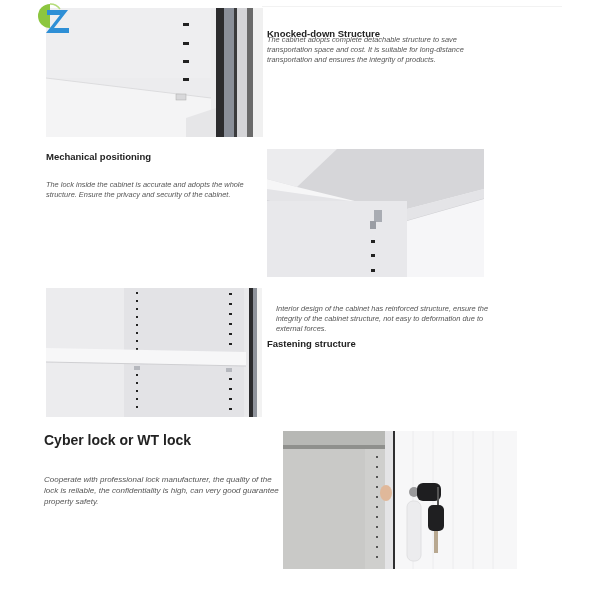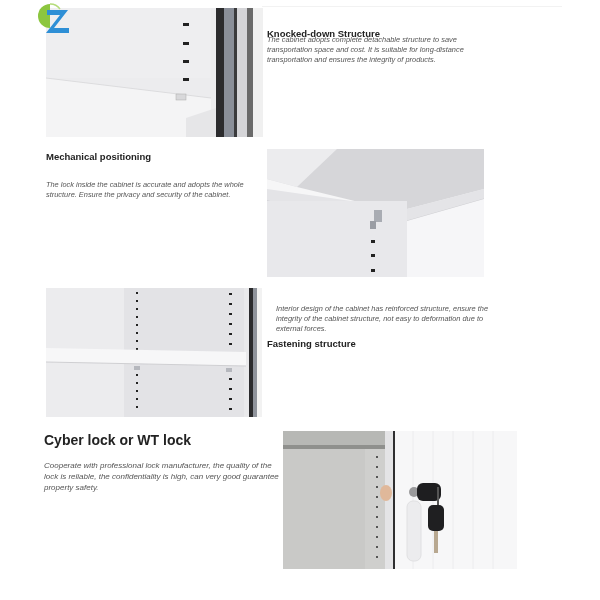--- a/index.html
+++ b/index.html
@@ -109,21 +109,21 @@
     <rect x="203" y="0" width="4" height="129" fill="#2b2b2d"></rect>
     <rect x="207" y="0" width="4" height="129" fill="#8f939b"></rect>
     <rect x="211" y="0" width="5" height="129" fill="#f2f2f2"></rect>
   </svg>
 </div>
 
 <div class="title" style="left:267px; top:290px;margin-top:48px;">Fastening structure</div>
 <div class="desc" style="left:276px; top:304px; width:222px;">Interior design of the cabinet has reinforced structure, ensure the integrity of the cabinet structure, not easy to deformation due to external forces.</div>
 
 <div class="title lg" style="left:44px; top:432px;">Cyber lock or WT lock</div>
-<div class="desc lg" style="left:44px; top:460px; width:240px;">Cooperate with professional lock manufacturer, the quality of the lock is reliable, the confidentiality is high, can very good guarantee property safety.</div>
+<div class="desc lg" style="left:44px; top:474px; width:240px;">Cooperate with professional lock manufacturer, the quality of the lock is reliable, the confidentiality is high, can very good guarantee property safety.</div>
 
 <div class="photo" style="left:283px; top:431px; width:234px; height:138px;">
   <svg width="234" height="138" viewBox="0 0 234 138">
     <rect width="234" height="138" fill="#f5f5f6"></rect>
     <rect x="0" y="0" width="110" height="138" fill="#c9c9c7"></rect>
     <rect x="0" y="0" width="110" height="14" fill="#b7b8b5"></rect>
     <rect x="0" y="14" width="110" height="4" fill="#8f908d"></rect>
     <rect x="82" y="18" width="20" height="120" fill="#cfcfcd"></rect>
     <g fill="#555">
       <rect x="93" y="25" width="2" height="2"></rect>

